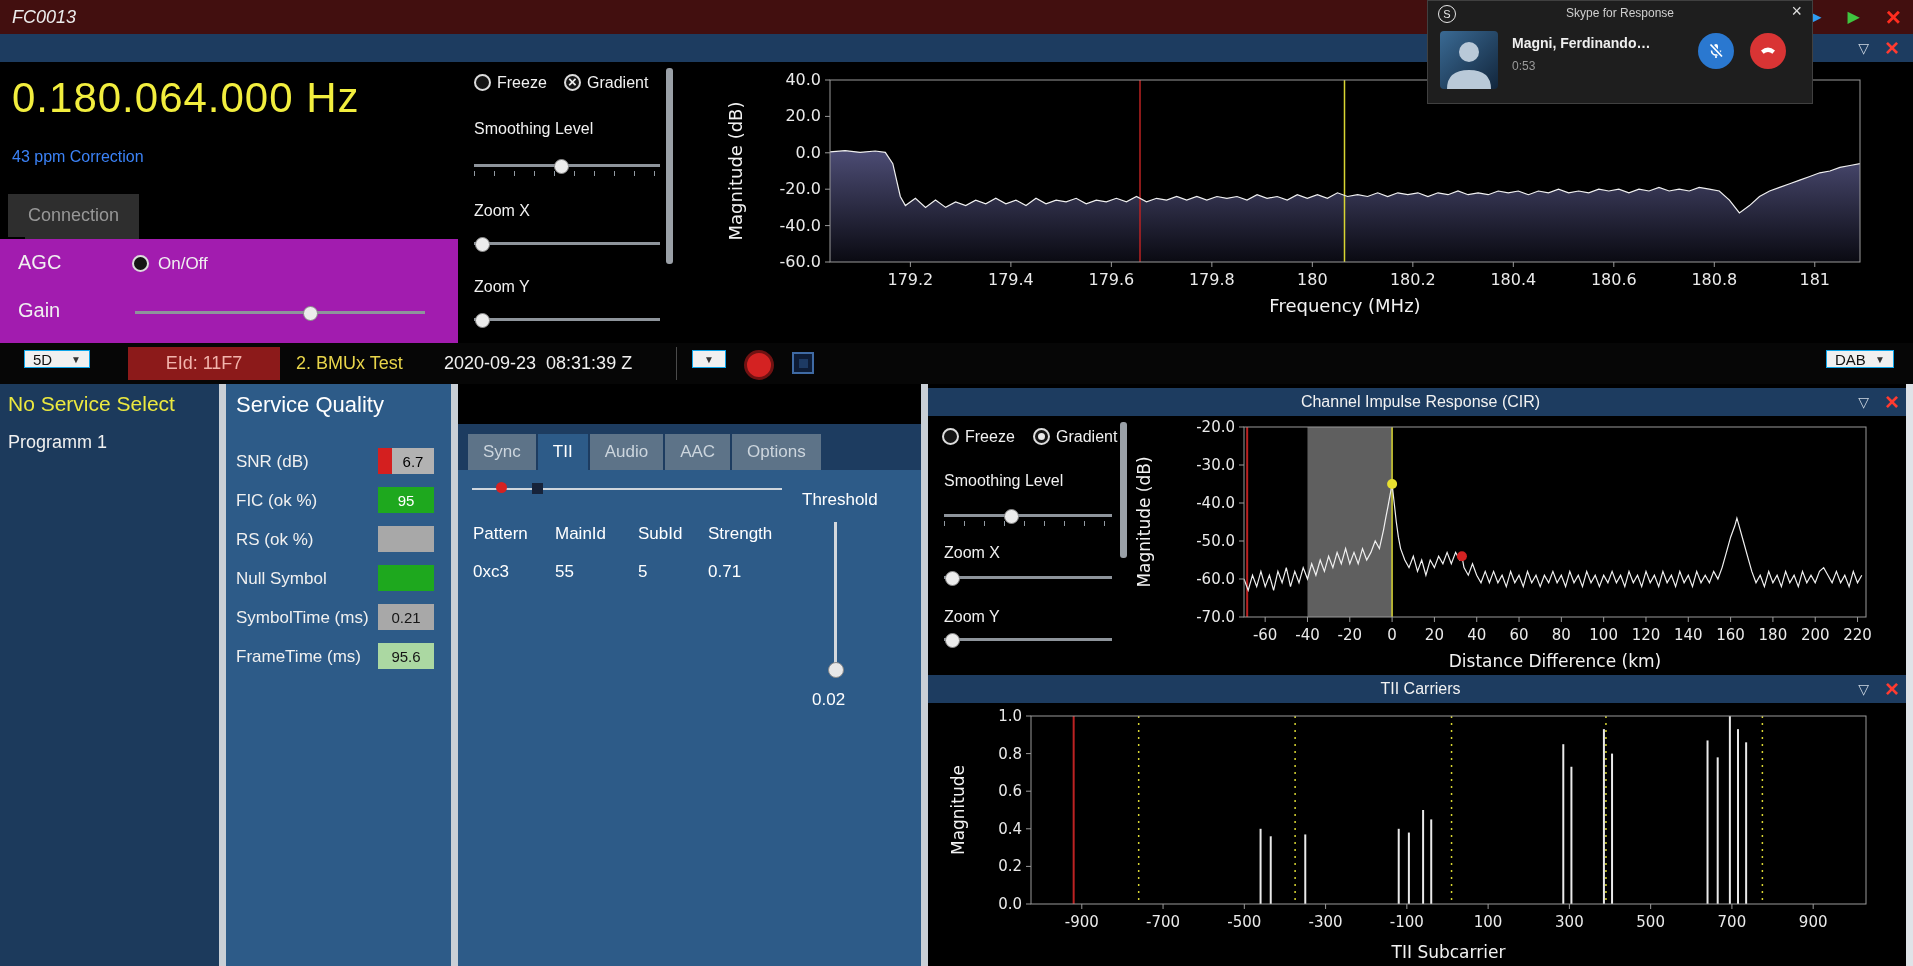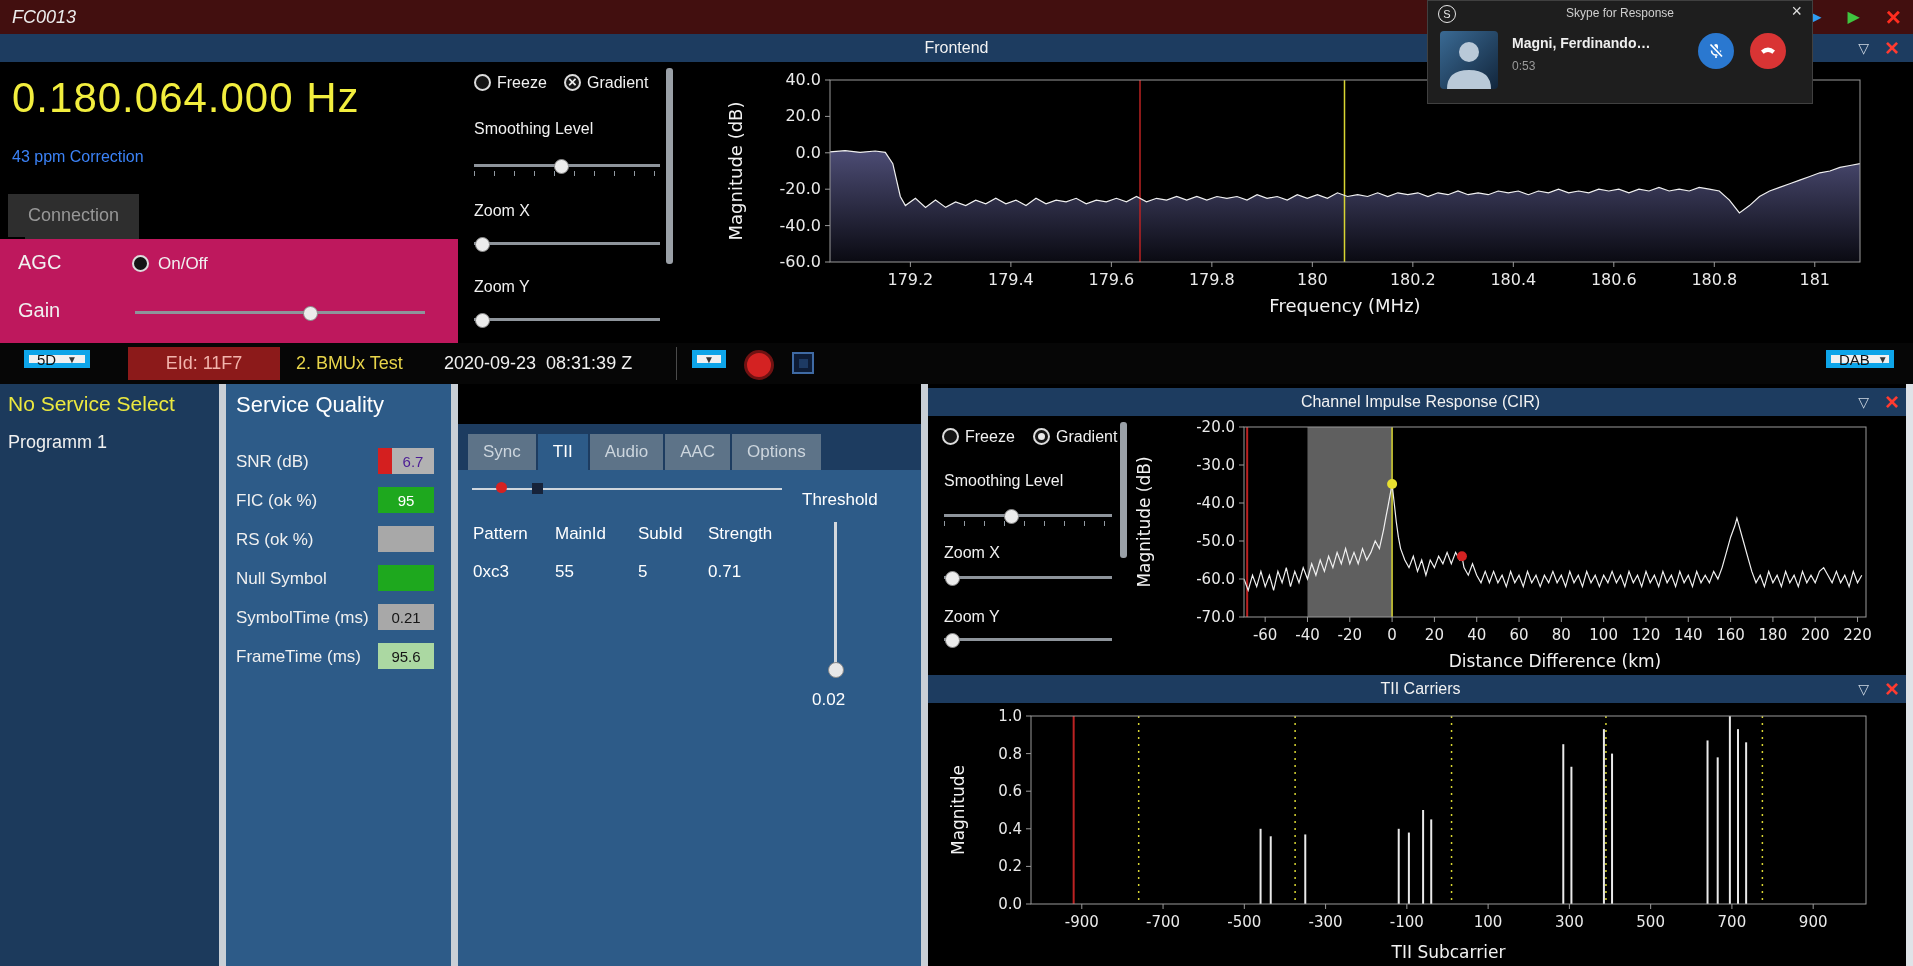--- a/index.html
+++ b/index.html
@@ -24,21 +24,21 @@
   .ph-collapse{position:absolute;right:44px;top:6px;font-size:14px;color:#cfd8e2;}
   .ph-close{position:absolute;right:14px;top:0px;font-size:24px;font-weight:bold;color:#ff3b30;line-height:28px;}
 
   
   .fe-left{position:absolute;left:0;top:62px;width:458px;height:281px;background:#000;}
   .freq{position:absolute;left:12px;top:12px;font-size:42px;color:#f2ee3e;letter-spacing:1px;white-space:pre;}
   .corr{position:absolute;left:12px;top:86px;font-size:16px;color:#3b82f6;}
   .fe-tabs{position:absolute;left:8px;top:132px;height:45px;display:flex;align-items:flex-end;flex-direction:column;}
   .fe-tab{padding:11px 20px;font-size:18px;background:#2e2e2e;color:#979797;margin-right:2px;}
   .fe-tab.active{background:#1e1e1e;color:#ffffff;}
-  .fe-tabcontent{position:absolute;left:0;top:177px;width:458px;height:104px;background:#be185d;}
+  .fe-tabcontent{position:absolute;left:0;top:177px;width:458px;height:104px;background:#a21caf;}
   .agc-label{position:absolute;left:18px;top:12px;font-size:20px;}
   .agc-radio{position:absolute;left:132px;top:16px;}
   .agc-onoff{position:absolute;left:158px;top:15px;font-size:17px;}
   .gain-label{position:absolute;left:18px;top:60px;font-size:20px;}
   .gain-slider{left:135px;top:72px;width:290px;}
 
   
   .radio{width:13px;height:13px;border:2px solid #dcdcdc;border-radius:50%;display:inline-block;position:relative;background:#141414;}
   .radio.dot::after{content:"";position:absolute;left:3px;top:3px;width:7px;height:7px;border-radius:50%;background:#e8e8e8;}
   .radio.xmark::after{content:"×";position:absolute;left:50%;top:50%;transform:translate(-50%,-56%);font-size:15px;font-weight:bold;color:#ececec;}
@@ -59,21 +59,21 @@
   .sk-close{position:absolute;right:10px;top:0px;font-size:18px;color:#dcdcdc;}
   .sk-avatar{position:absolute;left:12px;top:30px;width:58px;height:58px;border-radius:4px;background:linear-gradient(135deg,#3a6a94,#12263c);overflow:hidden;}
   .sk-name{position:absolute;left:84px;top:34px;font-size:14px;color:#efefef;font-weight:bold;}
   .sk-time{position:absolute;left:84px;top:58px;font-size:12px;color:#9a9a9a;}
   .sk-btn{position:absolute;top:32px;width:36px;height:36px;border-radius:50%;display:flex;align-items:center;justify-content:center;}
   .sk-mute{left:270px;background:#2a78d0;}
   .sk-hang{left:322px;background:#d93434;}
 
   
   .toolbar{position:absolute;left:0;top:343px;width:1913px;height:41px;background:#060606;}
-  .combo{position:absolute;display:flex;align-items:center;background:#f0f0f0;border:5px solid #0ea5e9;color:#111;height:18px;font-size:15px;padding:0 8px;box-sizing:border-box;}
+  .combo{position:absolute;display:flex;align-items:center;background:#f0f0f0;border:1px solid #0ea5e9;color:#111;height:18px;font-size:15px;padding:0 8px;box-sizing:border-box;}
   .combo .arrow{margin-left:auto;font-size:10px;color:#333;padding-left:8px;}
   .combo-5d{left:24px;top:7px;width:66px;}
   .eid{position:absolute;left:128px;top:4px;width:152px;height:33px;background:#8c1a1a;color:#f2b4ac;font-size:18px;display:flex;align-items:center;justify-content:center;}
   .ensemble{position:absolute;left:296px;top:10px;font-size:18px;color:#e8d44a;}
   .timestamp{position:absolute;left:444px;top:10px;font-size:18px;color:#f0f0f0;white-space:pre;}
   .tb-sep{position:absolute;left:676px;top:4px;width:1px;height:33px;background:#4a4a4a;}
   .mini-combo{left:692px;top:7px;width:34px;justify-content:center;}
   .rec-btn{position:absolute;left:744px;top:7px;width:24px;height:24px;border-radius:50%;background:#d42222;border:3px solid #701212;}
   .stop-btn{position:absolute;left:792px;top:9px;width:22px;height:22px;background:#0d1c36;border:2px solid #3f6aa4;display:flex;align-items:center;justify-content:center;box-sizing:border-box;}
   .stop-inner{width:9px;height:9px;background:#1d3a63;}
@@ -88,21 +88,21 @@
 
   .sq-panel{position:absolute;left:226px;top:384px;width:225px;height:582px;background:#2d5b88;}
   .sq-header{position:absolute;left:10px;top:8px;font-size:22px;color:#ffffff;}
   .sq-label{position:absolute;left:10px;font-size:17px;color:#f0f0f0;}
   .sq-box{position:absolute;left:152px;width:56px;height:26px;font-size:15px;display:flex;align-items:center;overflow:hidden;}
   .sq-strip{width:14px;align-self:stretch;background:#d41f1f;flex:none;}
   .sq-val{flex:1;text-align:center;}
   .bg-gray{background:#a8a8a8;color:#161616;}
   .bg-green{background:#1ea81e;color:#ffffff;}
   .bg-lgreen{background:#abd8a2;color:#161616;}
-  .bg-snr{background:#b2b2b2;color:#4c1d95;justify-content:flex-end;}
+  .bg-snr{background:#b2b2b2;color:#000000;justify-content:flex-end;}
 
   .tii-panel{position:absolute;left:458px;top:384px;width:463px;height:582px;background:#2d5b88;margin-top:40px;}
   .tii-tabstrip{position:absolute;left:0;top:0;width:463px;height:46px;background:#1d3c60;display:flex;align-items:flex-end;padding-left:10px;box-sizing:border-box;}
   .tii-tab{padding:8px 15px;font-size:17px;background:#5d7388;color:#ccd5dd;margin-right:2px;}
   .tii-tab.active{background:#2d5b88;color:#ffffff;}
   .tii-line{position:absolute;left:14px;top:64px;width:310px;height:2px;background:#cfd6dd;}
   .tii-red-dot{position:absolute;left:38px;top:58px;width:11px;height:11px;border-radius:50%;background:#d42222;}
   .tii-square{position:absolute;left:74px;top:59px;width:11px;height:11px;background:#16233a;}
   .tii-th{position:absolute;top:100px;font-size:17px;color:#ffffff;}
   .tii-td{position:absolute;top:138px;font-size:17px;color:#ffffff;}
@@ -132,21 +132,20 @@
         <circle cx="9" cy="9" r="5.5" fill="none" stroke="#cfcfcf" stroke-width="3" stroke-dasharray="2.8 2.2"></circle>
         <circle cx="9" cy="9" r="3" fill="none" stroke="#cfcfcf" stroke-width="1.5"></circle>
       </svg>
       <span class="play blue">▶</span>
       <span class="play green">▶</span>
       <span class="close-red">×</span>
     </div>
   </div>
 
   <div class="panel-header" style="left:0;top:34px;width:1913px;">
-    <span class="ph-title">Frontend</span>
     <span class="ph-collapse">▽</span>
     <span class="ph-close">×</span>
   </div>
 
   <div class="fe-left">
     <div class="freq">0.180.064.000 Hz</div>
     <div class="corr">43 ppm Correction</div>
     <div class="fe-tabs">
       <div class="fe-tab">Connection</div>
       <div class="fe-tab">Recorder</div>

